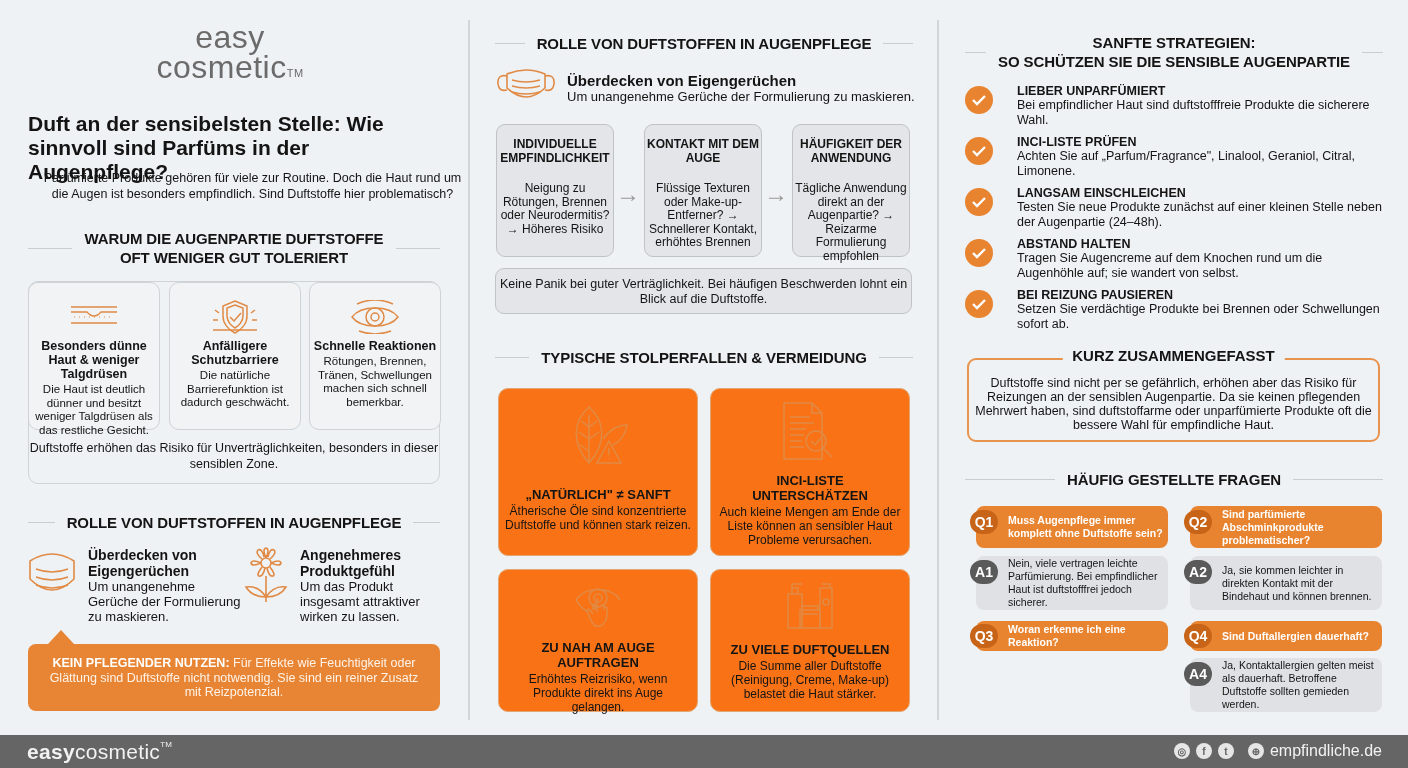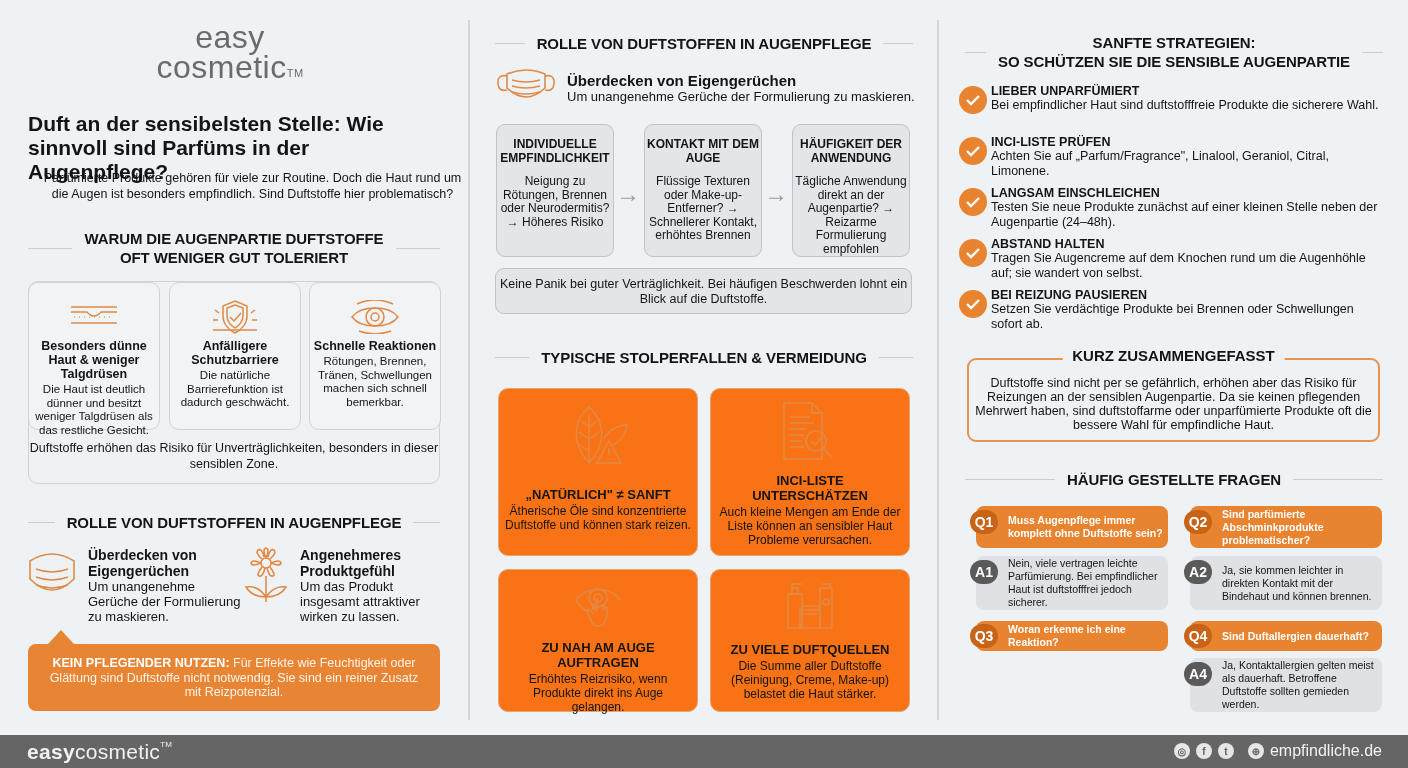--- a/index.html
+++ b/index.html
@@ -27,31 +27,31 @@
 .rolle1{position:absolute;left:28px;top:513px;width:412px}
 .feat{position:absolute;display:flex;gap:10px}
 .feat .t{font-weight:700;font-size:14px;line-height:16px}
 .feat .d{font-size:13px;line-height:15px}
 .callout{position:absolute;left:28px;top:644px;width:412px;height:67px;background:#e88534;border-radius:8px;color:#fff3e8;text-align:center;font-size:12.5px;line-height:14.5px;padding:12px 20px 0}
 .callout:before{content:"";position:absolute;left:20px;top:-14px;border-left:13px solid transparent;border-right:13px solid transparent;border-bottom:14px solid #e88534}
 .callout b{color:#fff}
 .rolle2{position:absolute;left:25px;top:34px;width:418px}
 .flow{position:absolute;top:124px;width:118px;height:133px;border:1px solid #bfc3c7;border-radius:9px;background:#e3e5e8;text-align:center;padding-top:12px}
 .flow .t{font-weight:700;font-size:12px;line-height:14px}
-.flow .d{font-size:12px;line-height:13.5px;margin-top:10px}
+.flow .d{font-size:12px;line-height:13.5px;margin-top:17px}
 .arrow{position:absolute;top:180px;color:#9a9a9a;font-size:24px}
 .panic{position:absolute;left:25px;top:268px;width:417px;height:46px;border:1px solid #bfc3c7;border-radius:9px;background:#e3e5e8;text-align:center;font-size:12.5px;line-height:15px;padding-top:8px}
 .typ{position:absolute;left:25px;top:348px;width:418px}
 .pcard{position:absolute;width:200px;height:168px;background:#f97316;border:1px solid #e3a672;border-radius:10px;text-align:center}
 .pcard .ic{position:absolute;left:0;right:0;display:flex;justify-content:center}
 .pcard .tx{position:absolute;left:6px;right:6px}
 .pcard .t{font-weight:700;font-size:13px;line-height:15px}
 .pcard .d{font-size:12px;line-height:14px;margin-top:2px}
 .sanfte{position:absolute;left:25px;top:33px;width:418px}
-.strat{position:absolute;left:19px;width:420px;display:flex;gap:4px}
+.strat{position:absolute;left:25px;width:420px;display:flex;gap:24px}
 .check{flex:0 0 28px;width:28px;height:28px;border-radius:50%;background:#e8832f;display:flex;align-items:center;justify-content:center;margin-top:2px}
 .strat .t{font-weight:700;font-size:12.5px;line-height:14px}
 .strat .d{font-size:12.5px;line-height:14.5px}
 .summary{position:absolute;left:27px;top:358px;width:413px;height:84px;border:2px solid #e8944f;border-radius:9px;text-align:center;font-size:12.5px;line-height:14px;padding-top:16px}
 .summary .lbl{position:absolute;top:-11px;left:50%;transform:translateX(-50%);background:#eff2f4;padding:0 10px;font-weight:700;font-size:15px;white-space:nowrap}
 .faq-title{position:absolute;left:25px;top:470px;width:418px}
 .q{position:absolute;height:42px;background:#e8832f;border-radius:8px;color:#fff;font-weight:700;font-size:10.5px;line-height:13px;display:flex;align-items:center;padding-left:32px}
 .q .n{position:absolute;left:-6px;top:4px;width:28px;height:24px;border-radius:12px;background:#c86418;color:#fff;font-size:14px;display:flex;align-items:center;justify-content:center}
 .a{position:absolute;height:54px;background:#dfe1e4;border-radius:8px;font-size:10.5px;line-height:13px;display:flex;align-items:center;padding-left:32px}
 .a .n{position:absolute;left:-6px;top:4px;width:28px;height:24px;border-radius:12px;background:#5a5a5a;color:#fff;font-size:14px;font-weight:700;display:flex;align-items:center;justify-content:center}

